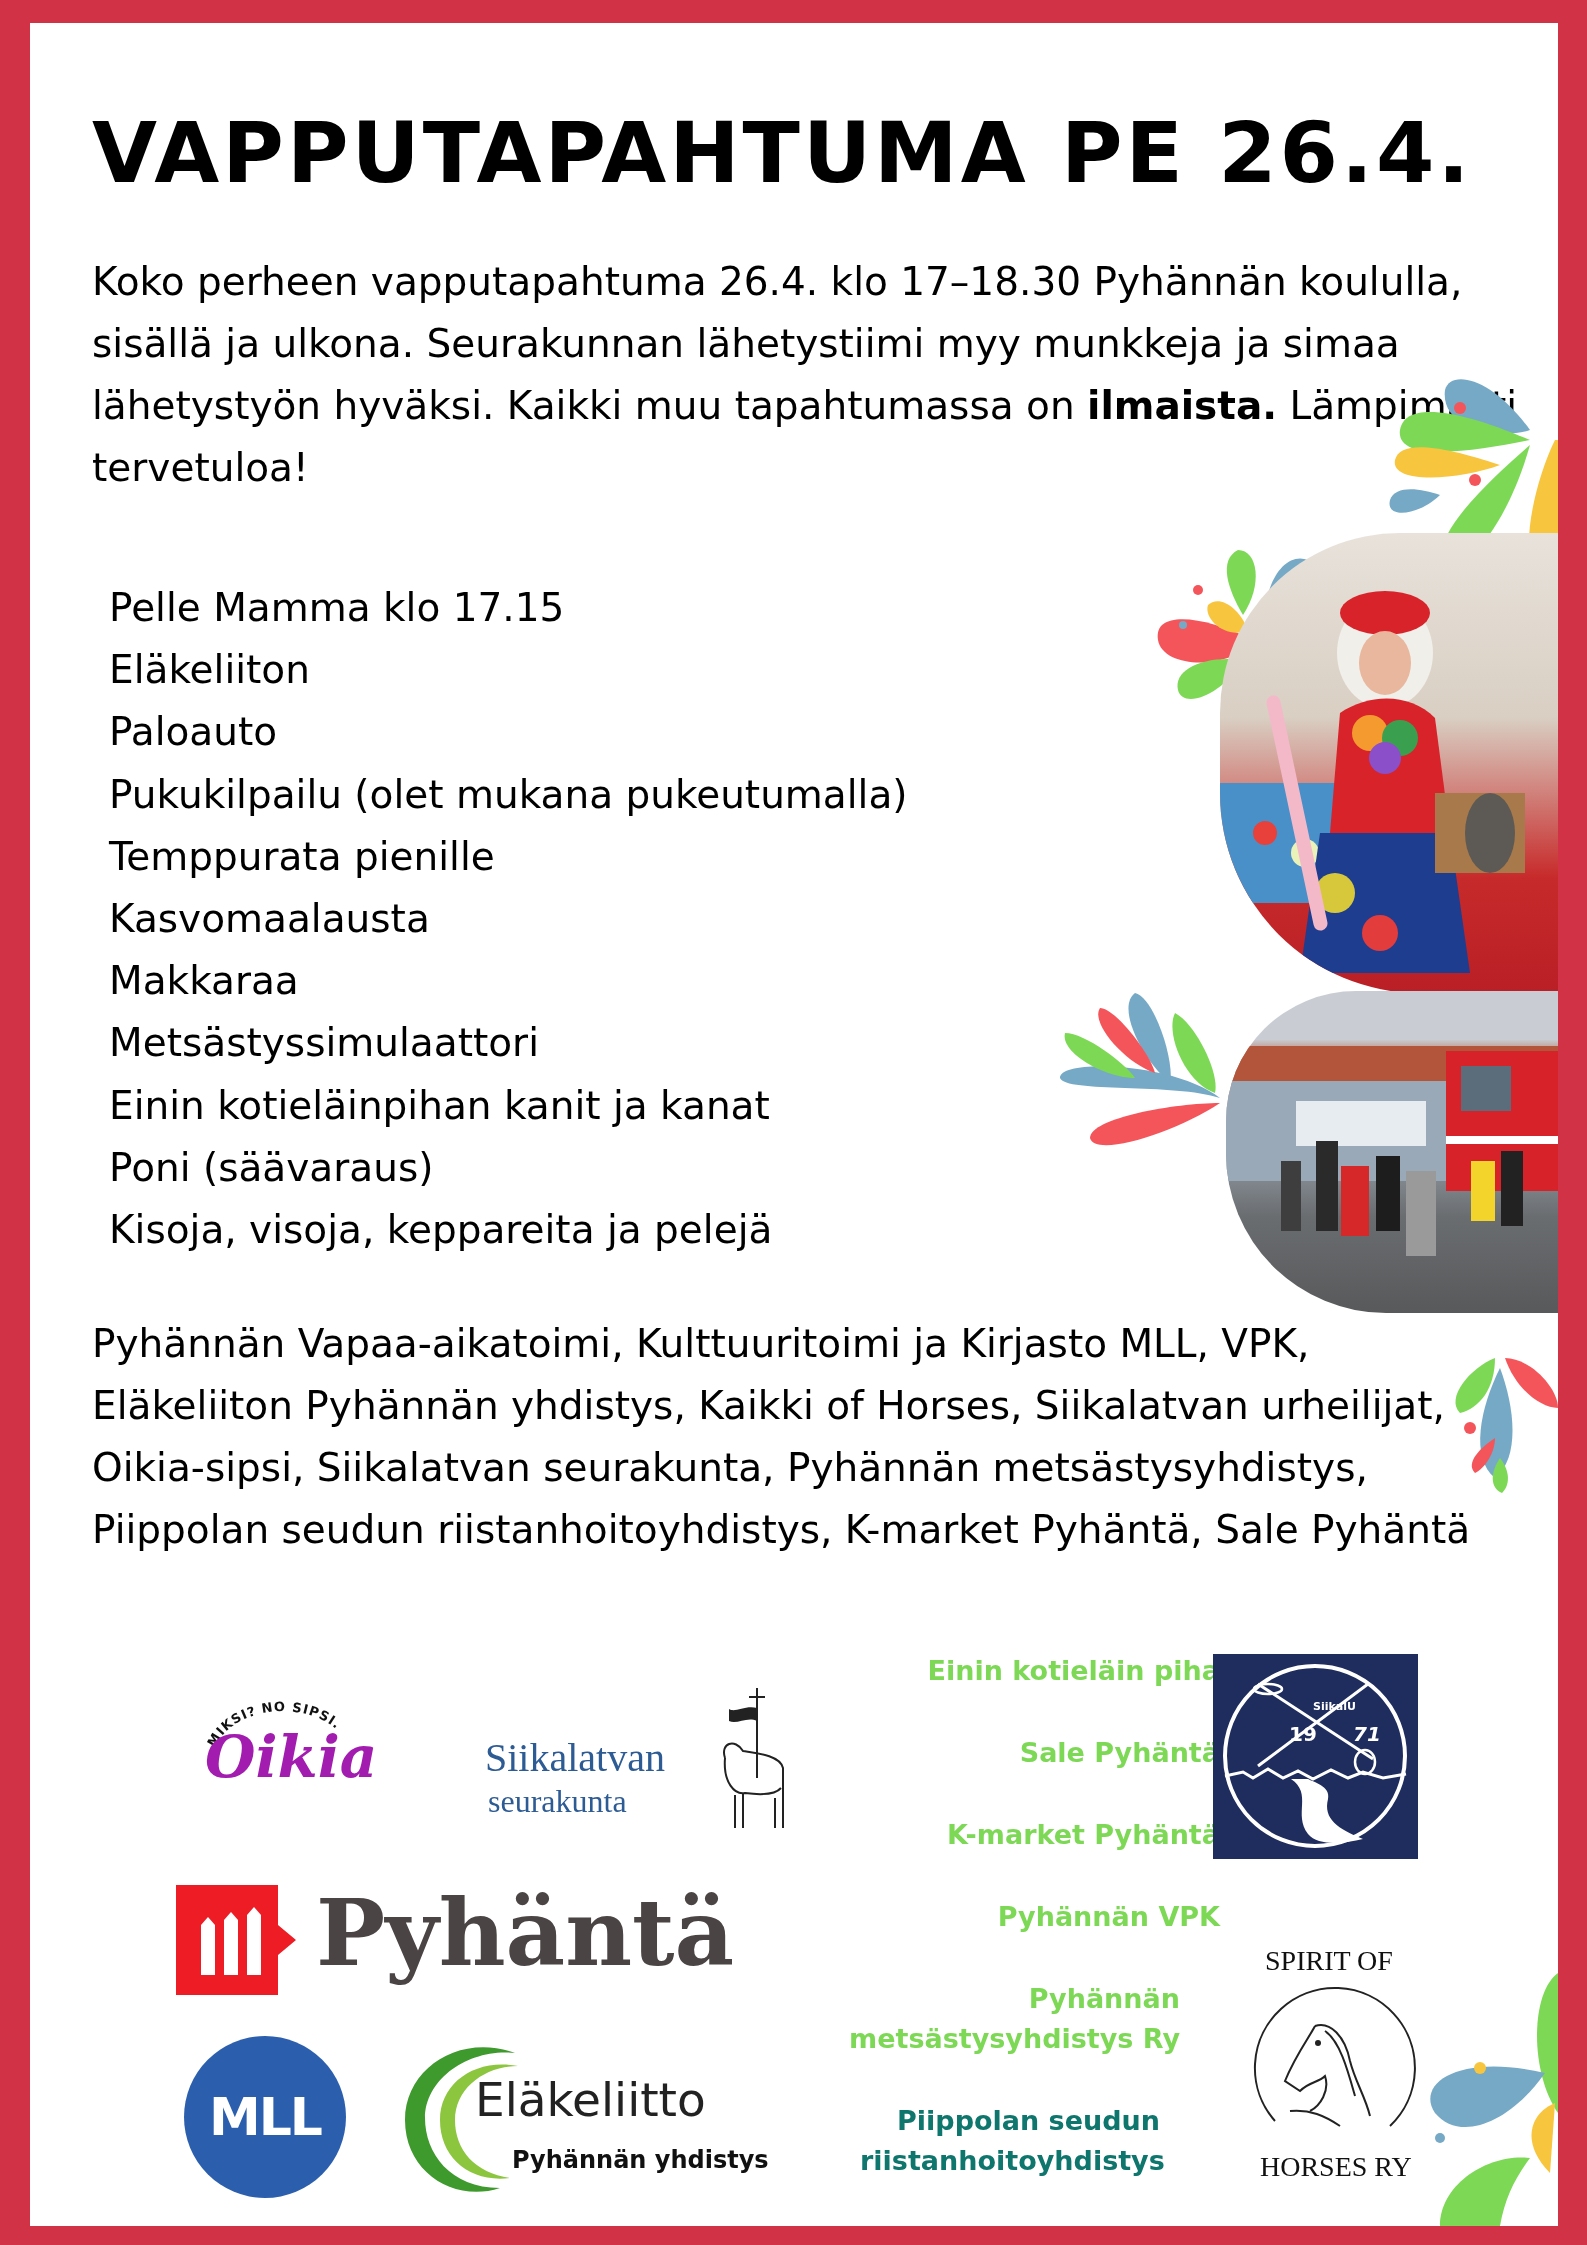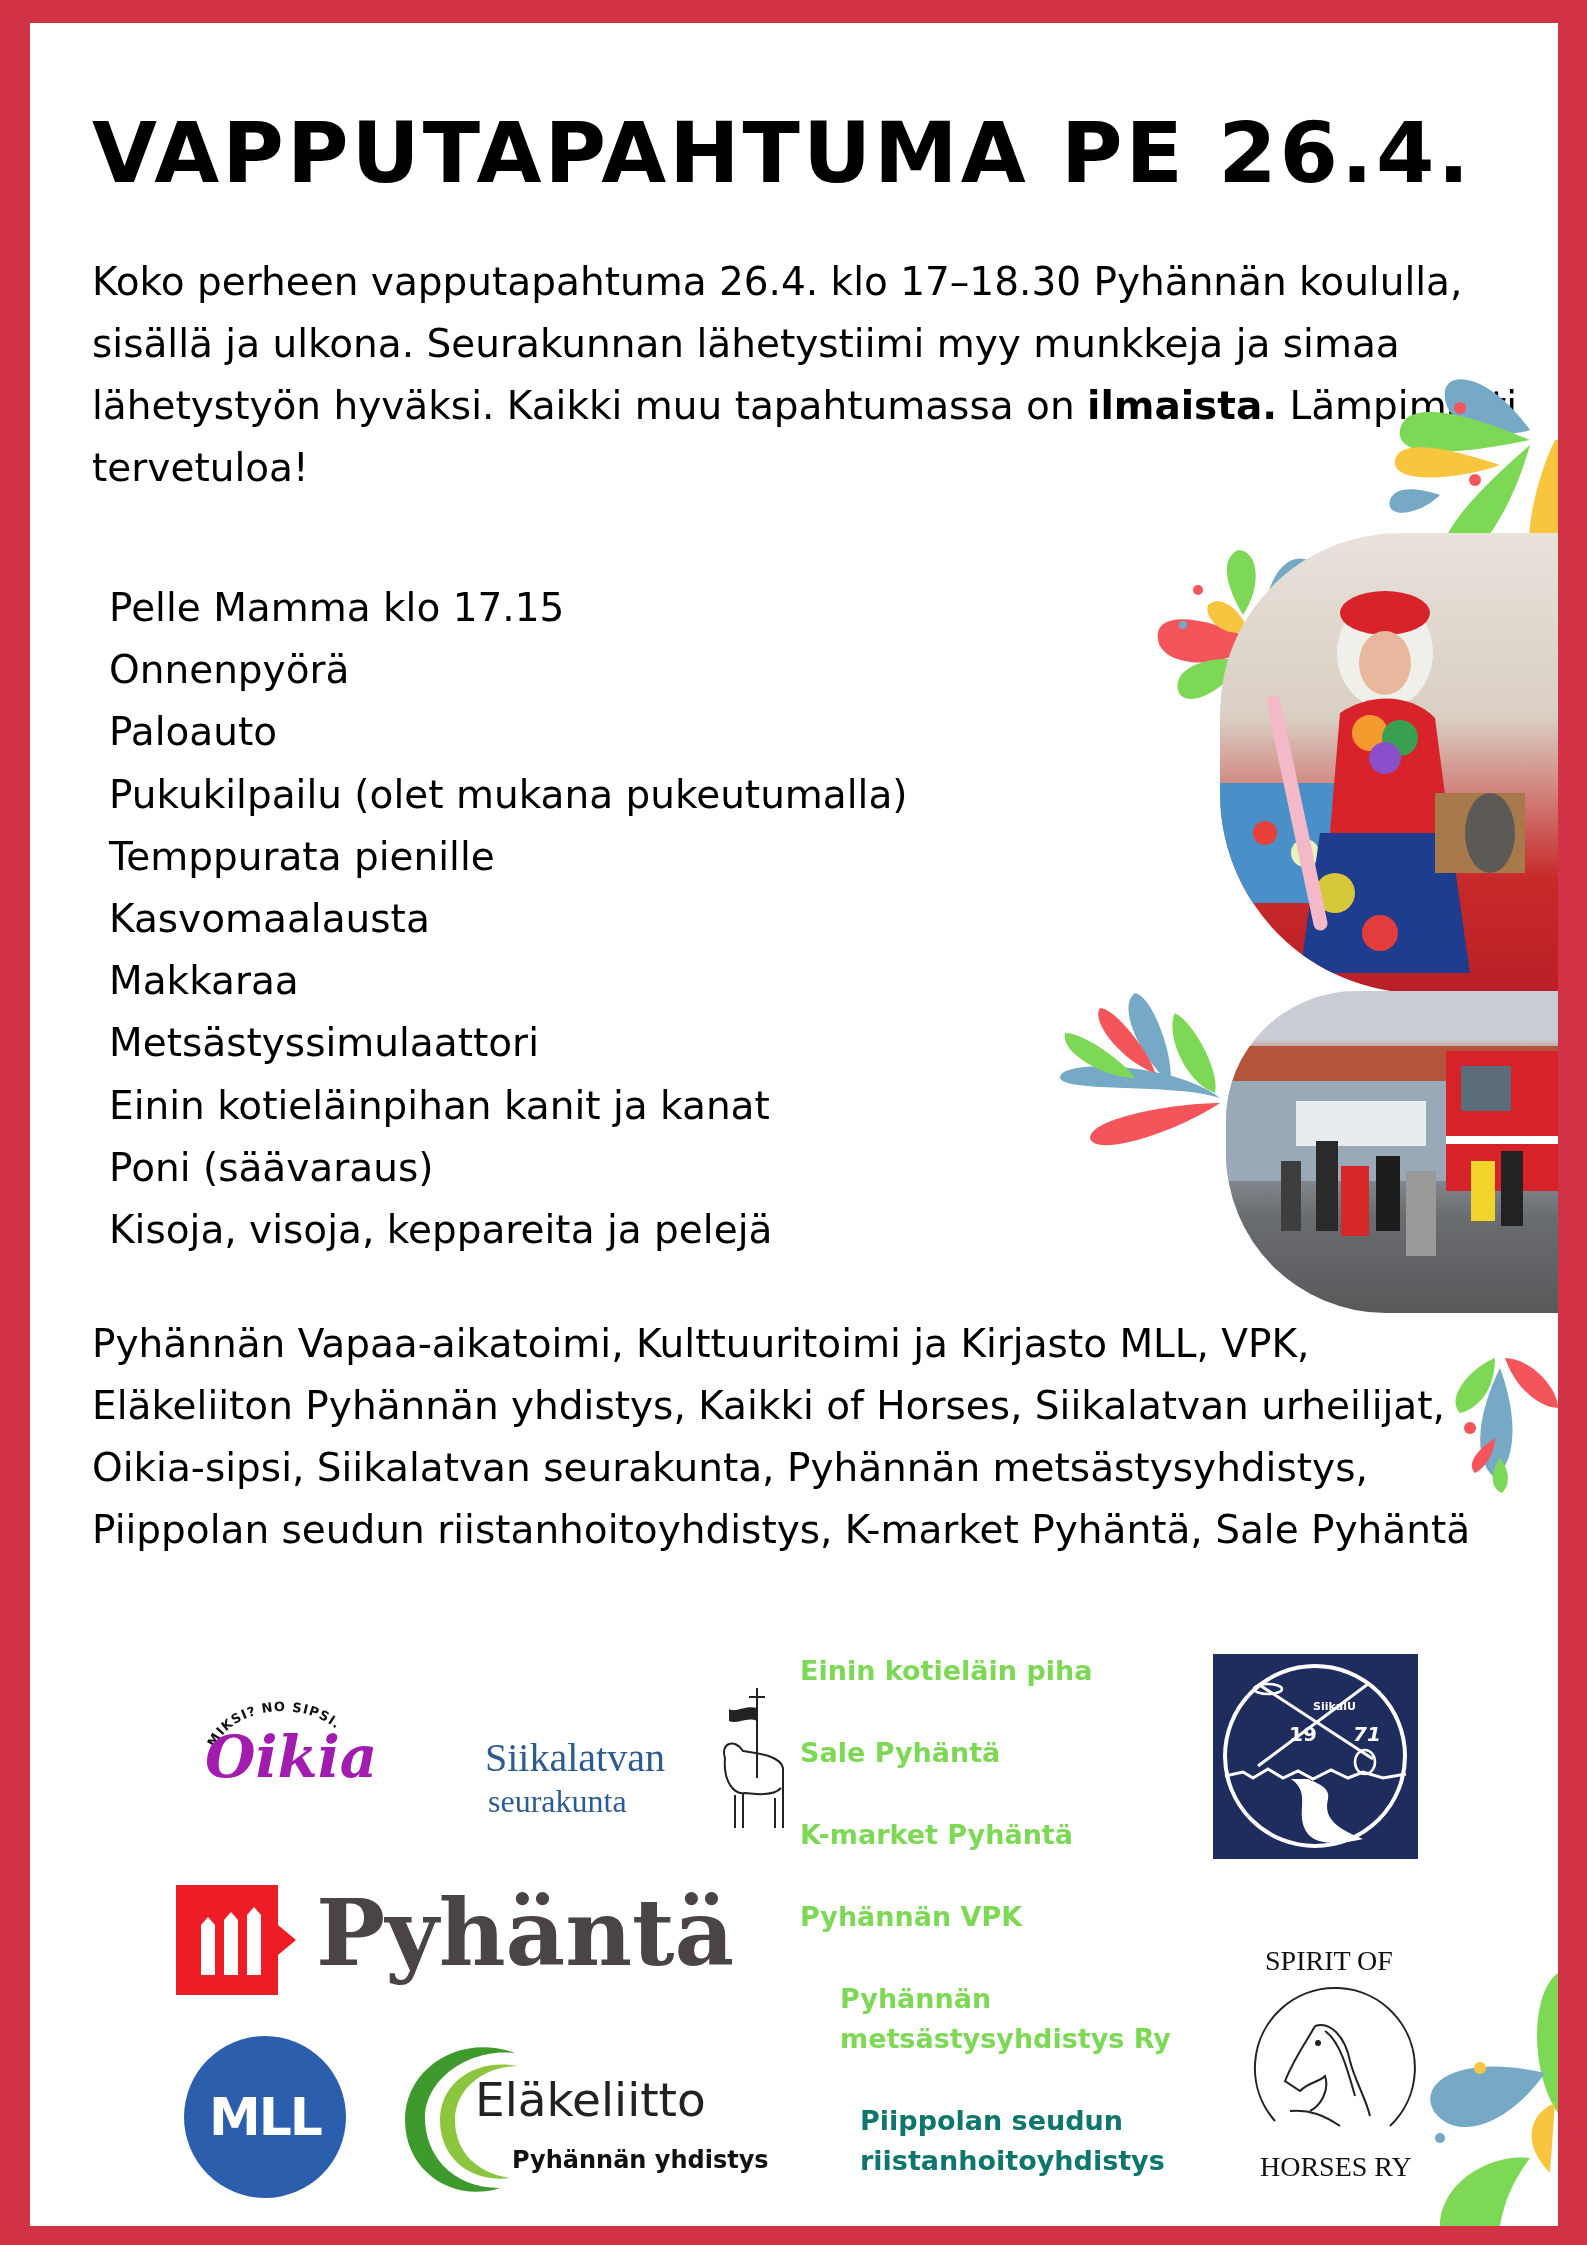--- a/index.html
+++ b/index.html
@@ -28,38 +28,38 @@
     position: absolute; left: 62px; top: 537px; margin: 17px; padding: 0; list-style: none;
     font-family: "DejaVu Sans", sans-serif; font-size: 39px; line-height: 62.2px; color: #000;
   }
   .organizers {
     position: absolute; left: 62px; top: 1290px; width: 1390px; margin: 0;
     font-family: "DejaVu Sans", sans-serif; font-size: 39px; line-height: 62px; color: #000;
   }
   .deco { position: absolute; }
   .photo { position: absolute; overflow: hidden; }
   .sponsors-col {
-    position: absolute; left: 770px; top: 1628px; width: 420px; text-align: left;
+    position: absolute; left: 770px; top: 1628px; width: 420px; text-align: right;
     font-family: "DejaVu Sans", sans-serif; font-weight: bold; font-size: 27px; line-height: 40px;
   }
   .sponsor { margin: 0 0 42px 0; }
   .logo { position: absolute; }
 </style>
 </head>
 <body>
 
 <div class="page">
 
   <h1 class="title">VAPPUTAPAHTUMA PE 26.4.</h1>
 
   <p class="intro"><span>Koko perheen vapputapahtuma 26.4. klo 17–18.30 Pyhännän koululla, sisällä ja ulkona. Seurakunnan lähetystiimi myy munkkeja ja simaa lähetystyön hyväksi. Kaikki muu tapahtumassa on </span><b>ilmaista.</b><span> Lämpimästi tervetuloa!</span></p>
 
   <ul class="activities">
     <li>Pelle Mamma klo 17.15</li>
-    <li>Onnenpyörä</li>
+    <li>Eläkeliiton</li>
     <li>Paloauto</li>
     <li>Pukukilpailu (olet mukana pukeutumalla)</li>
     <li>Temppurata pienille</li>
     <li>Kasvomaalausta</li>
     <li>Makkaraa</li>
     <li>Metsästyssimulaattori</li>
     <li>Einin kotieläinpihan kanit ja kanat</li>
     <li>Poni (säävaraus)</li>
     <li>Kisoja, visoja, keppareita ja pelejä</li>
   </ul>

